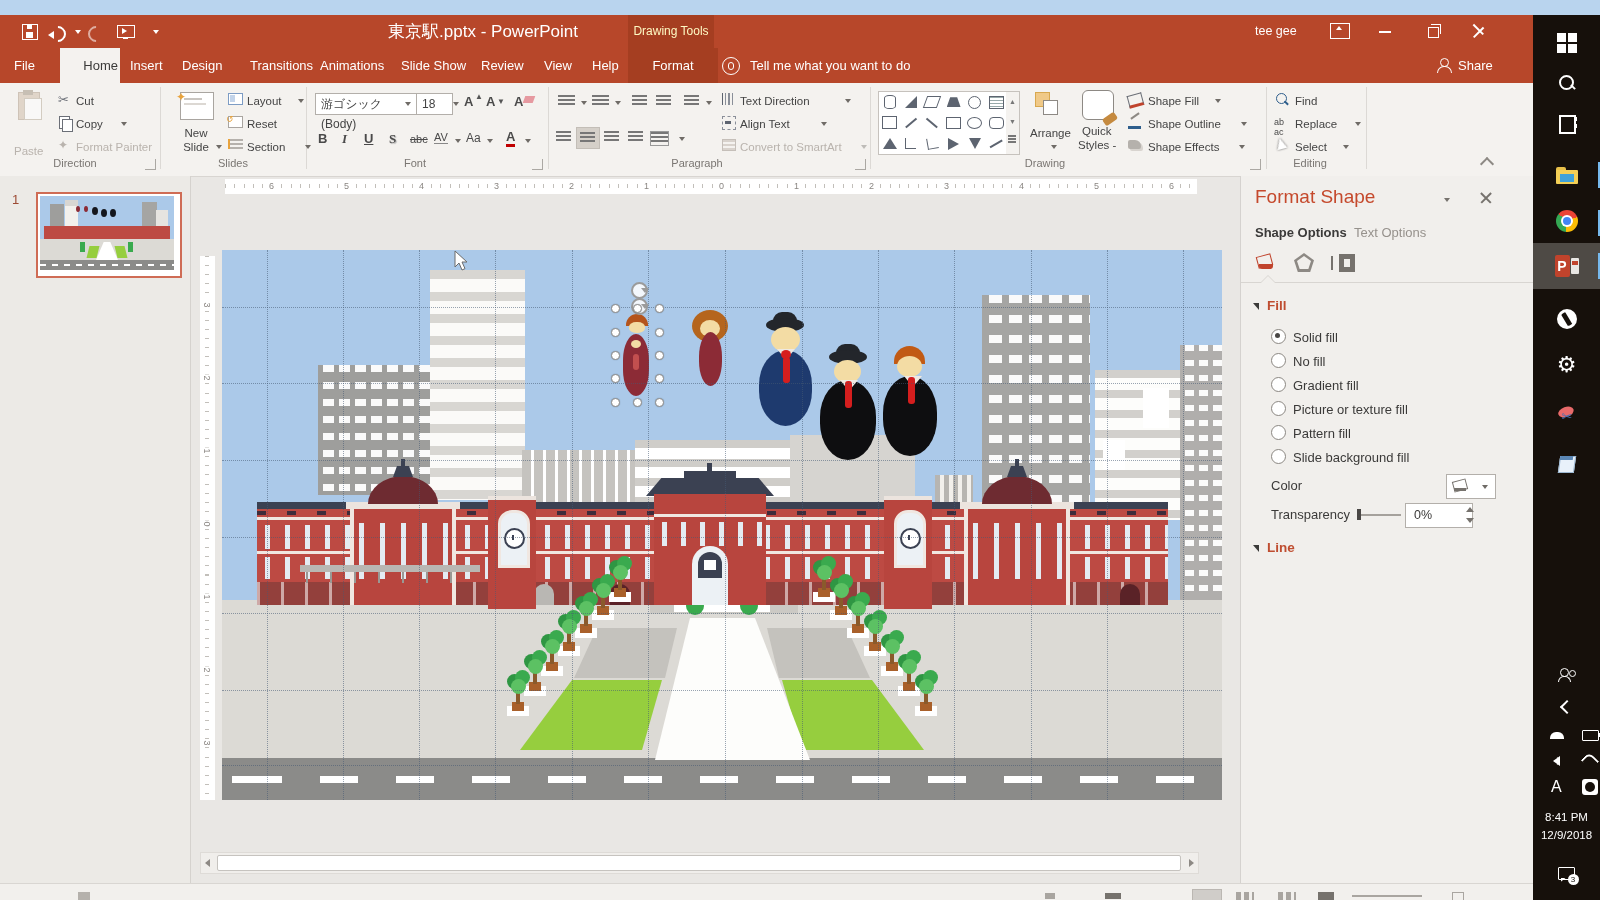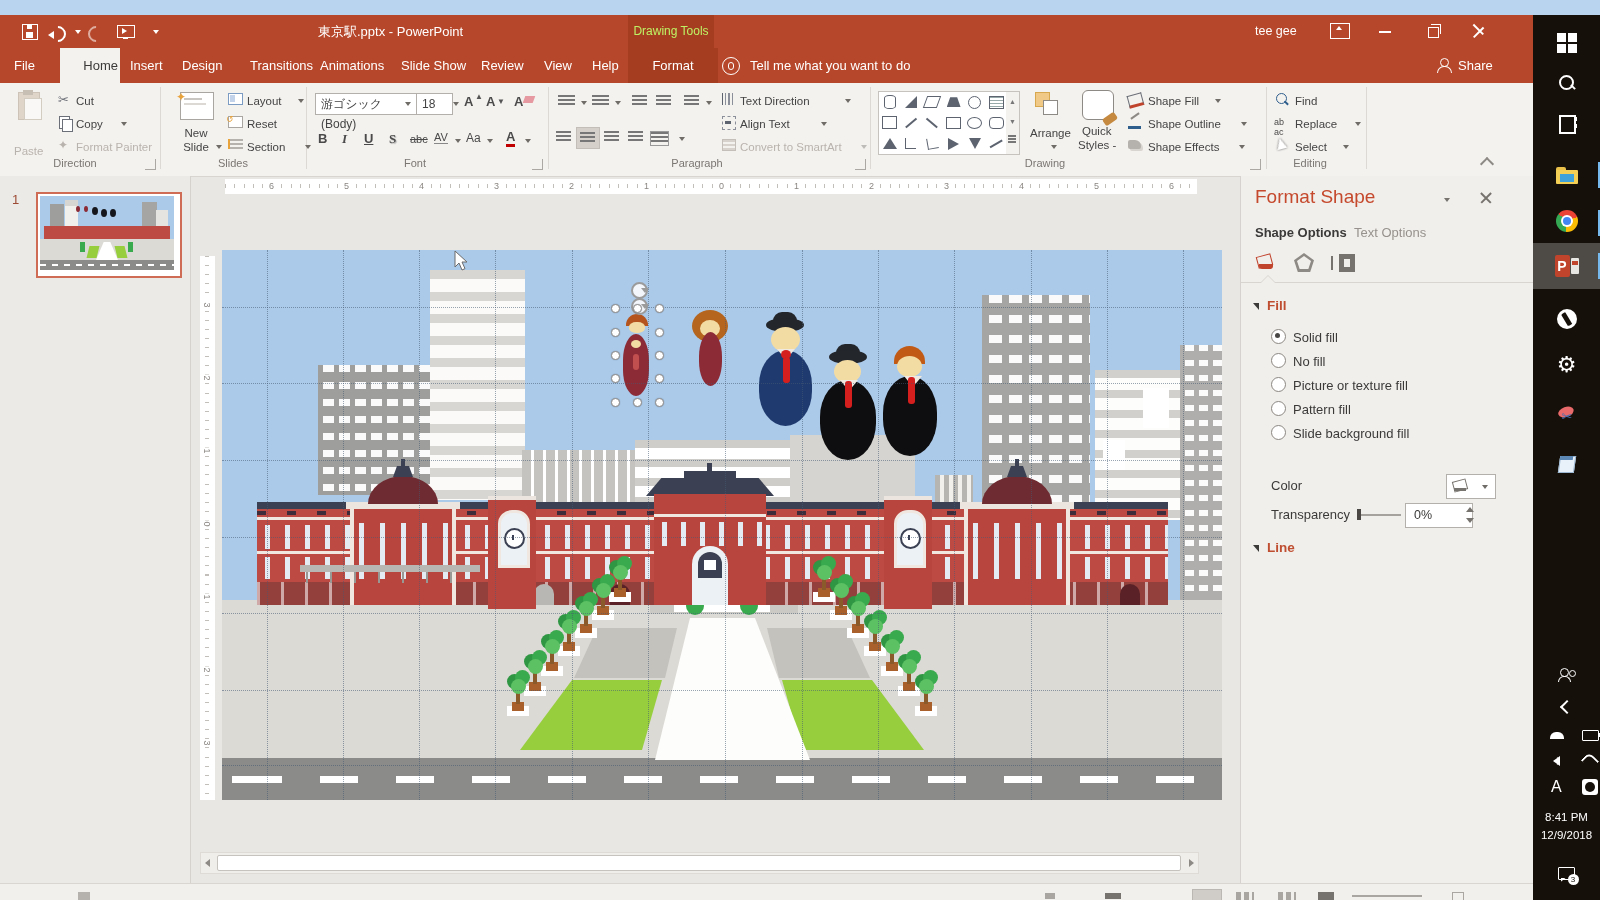--- a/index.html
+++ b/index.html
@@ -2,23 +2,23 @@
 <html><head>
 <meta charset="utf-8">
 <style>
   html,body{margin:0;padding:0;width:1600px;height:900px;overflow:hidden;
     font-family:"Liberation Sans","DejaVu Sans",sans-serif;background:#e9e7e4;}
   .a{position:absolute;}
   .screen{position:relative;width:1600px;height:900px;background:#e9e7e4;}
   
   .topstrip{left:0;top:0;width:1600px;height:15px;background:#b9d4ee;}
   .titlebar{left:0;top:15px;width:1533px;height:33px;background:#b7472a;color:#fff;}
-  .ctxhdr{left:628px;top:0;width:86px;height:33px;background:#a53e21;color:#bef264;
+  .ctxhdr{left:628px;top:0;width:86px;height:33px;background:#a53e21;color:#fef9c3;
     font-size:12px;text-align:center;line-height:33px;}
-  .ttl{left:318px;top:0;width:260px;height:33px;line-height:33px;font-size:13px;color:#fff;}
+  .ttl{left:318px;top:0;width:260px;height:33px;line-height:33px;font-size:17px;color:#fff;text-align:right;}
   .qatbtn{top:7px;width:20px;height:20px;}
   .winbtn{top:0;width:46px;height:33px;text-align:center;}
   
   .tabrow{left:0;top:48px;width:1533px;height:35px;background:#b7472a;color:#fff;font-size:13px;}
   .tab{position:absolute;top:0;height:35px;line-height:35px;padding:0 2px;cursor:default;}
   .tab-active{background:#f4f2ef;color:#3b3a39;}
   .tab-ctx{background:#a53e21;}
   
   .ribbon{left:0;top:83px;width:1533px;height:93px;background:#f4f2ef;border-bottom:1px solid #d8d5d1;
     color:#444;font-size:11.5px;}
@@ -723,20 +723,21 @@
     </div>
     <div class="a" style="left:0;top:106px;width:293px;height:1px;background:#d8d5d1"></div>
     <span class="a" style="left:20px;top:100px;width:0;height:0;border-left:7px solid transparent;border-right:7px solid transparent;border-bottom:7px solid #f1efec;filter:drop-shadow(0 -1px 0 #d8d5d1)"></span>
 
     <div class="a" style="left:12px;top:122px">
       <span class="coltri"></span><span class="sechdr">Fill</span>
     </div>
     <div id="fillOptions" class="a" style="left:30px;top:150px;width:250px">
         <div style="position:relative;height:24px;line-height:24px"><span class="radio sel"></span><span>Solid fill</span></div>
         <div style="position:relative;height:24px;line-height:24px"><span class="radio"></span><span>No fill</span></div>
+        <div style="position:relative;height:24px;line-height:24px"><span class="radio"></span><span>Gradient fill</span></div>
         <div style="position:relative;height:24px;line-height:24px"><span class="radio"></span><span>Picture or texture fill</span></div>
         <div style="position:relative;height:24px;line-height:24px"><span class="radio"></span><span>Pattern fill</span></div>
         <div style="position:relative;height:24px;line-height:24px"><span class="radio"></span><span>Slide background fill</span></div>
       </div>
 
     <div class="a" style="left:30px;top:302px">Color</div>
     <div class="a" style="left:205px;top:298px;width:48px;height:23px;background:#fff;border:1px solid #b3afaa">
       <span style="position:absolute;left:6px;top:5px;width:12px;height:9px;border:1.4px solid #76726d;transform:rotate(-15deg)"></span>
       <span style="position:absolute;left:7px;top:13px;width:12px;height:3px;background:#76726d"></span>
       <span class="car" style="position:absolute;left:32px;top:10px"></span>

